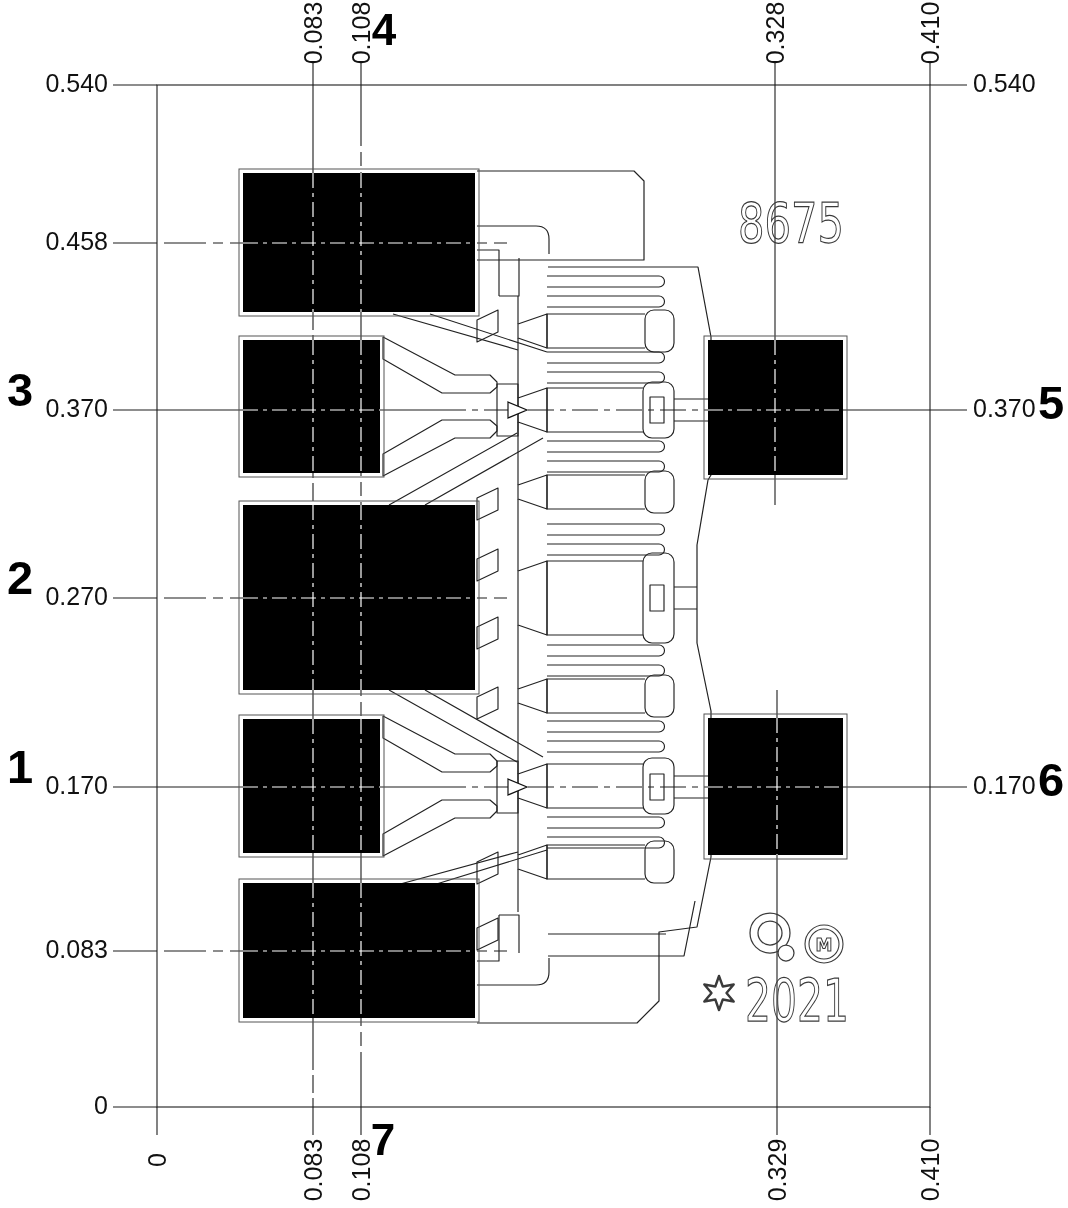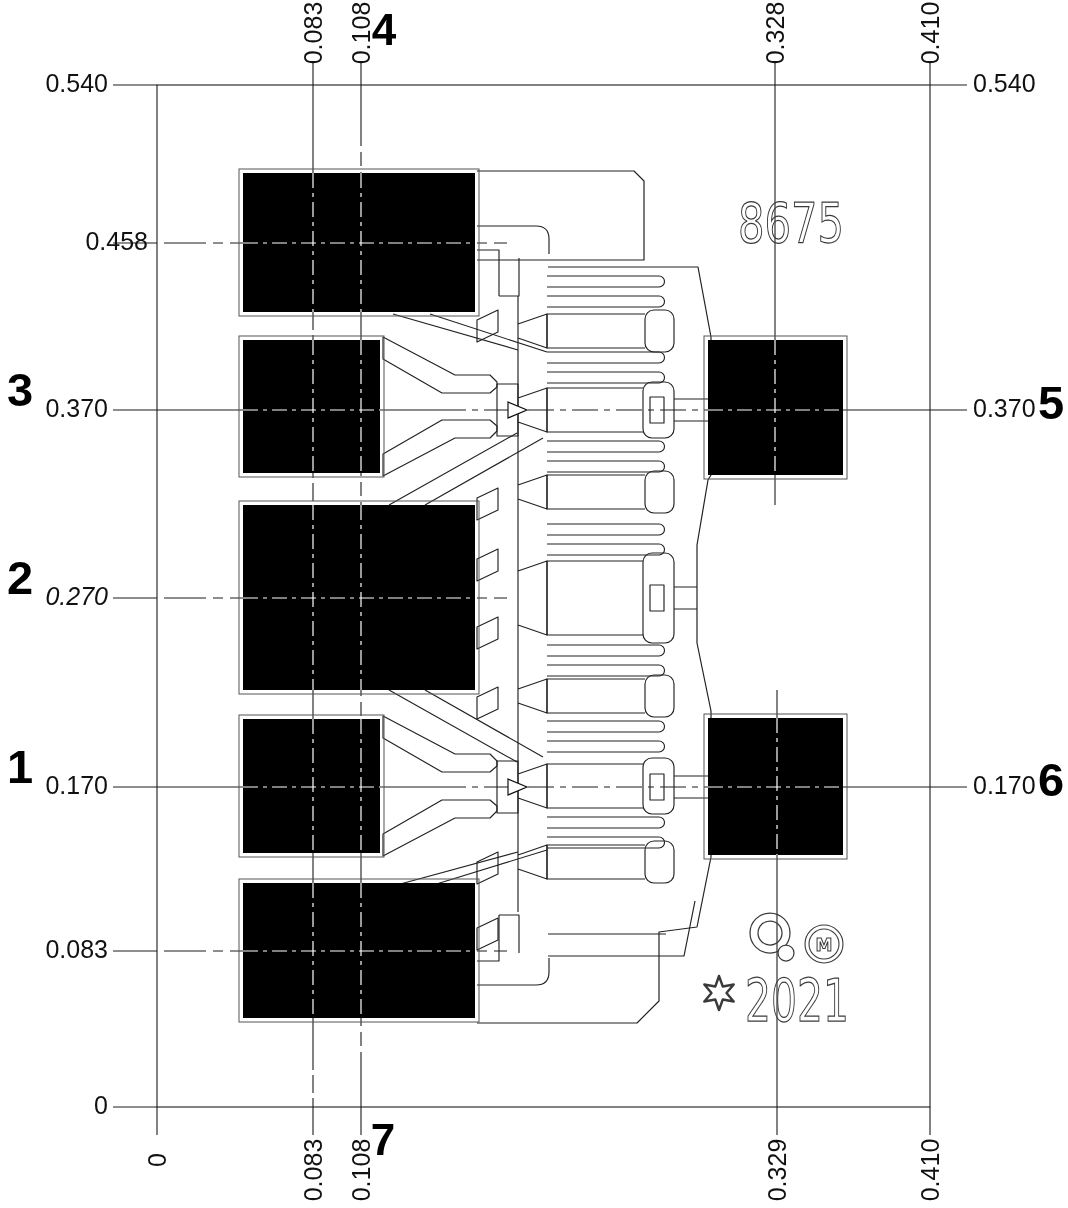--- a/index.html
+++ b/index.html
@@ -187,23 +187,23 @@
         <circle cx="824" cy="944" r="15" fill="none"></circle>
         <text x="824" y="951" font-size="17" font-weight="bold" text-anchor="middle" font-family="DejaVu Sans, sans-serif" fill="none" stroke="#3a3a3a" stroke-width="1">M</text>
       </g>
 
       <path d="M719,976 L722.8,986.5 L733.7,984.5 L726.5,993 L733.7,1001.5 L722.8,999.5 L719,1010
                L715.3,999.5 L704.3,1001.5 L711.5,993 L704.3,984.5 L715.3,986.5 Z" fill="none" stroke="#3a3a3a" stroke-width="2.4" stroke-linejoin="round"></path>
     </g>
   </svg>
 
   <div class="dim lft" style="left:108px;top:85px;">0.540</div>
-  <div class="dim lft" style="left:108px;top:243px;margin-left:40px;">0.458</div>
+  <div class="dim lft" style="left:108px;top:243px;">0.458</div>
   <div class="dim lft" style="left:108px;top:410px;">0.370</div>
-  <div class="dim lft" style="left:108px;top:598px;font-style:italic;">0.270</div>
+  <div class="dim lft" style="left:108px;top:598px;">0.270</div>
   <div class="dim lft" style="left:108px;top:787px;">0.170</div>
   <div class="dim lft" style="left:108px;top:951px;">0.083</div>
   <div class="dim lft" style="left:108px;top:1107px;">0</div>
 
   <div class="dim rgt" style="left:973px;top:85px;">0.540</div>
   <div class="dim rgt" style="left:973px;top:410px;">0.370</div>
   <div class="dim rgt" style="left:973px;top:787px;">0.170</div>
 
   <div class="dim rot" style="left:313px;top:33px;">0.083</div>
   <div class="dim rot" style="left:361px;top:33px;">0.108</div>

